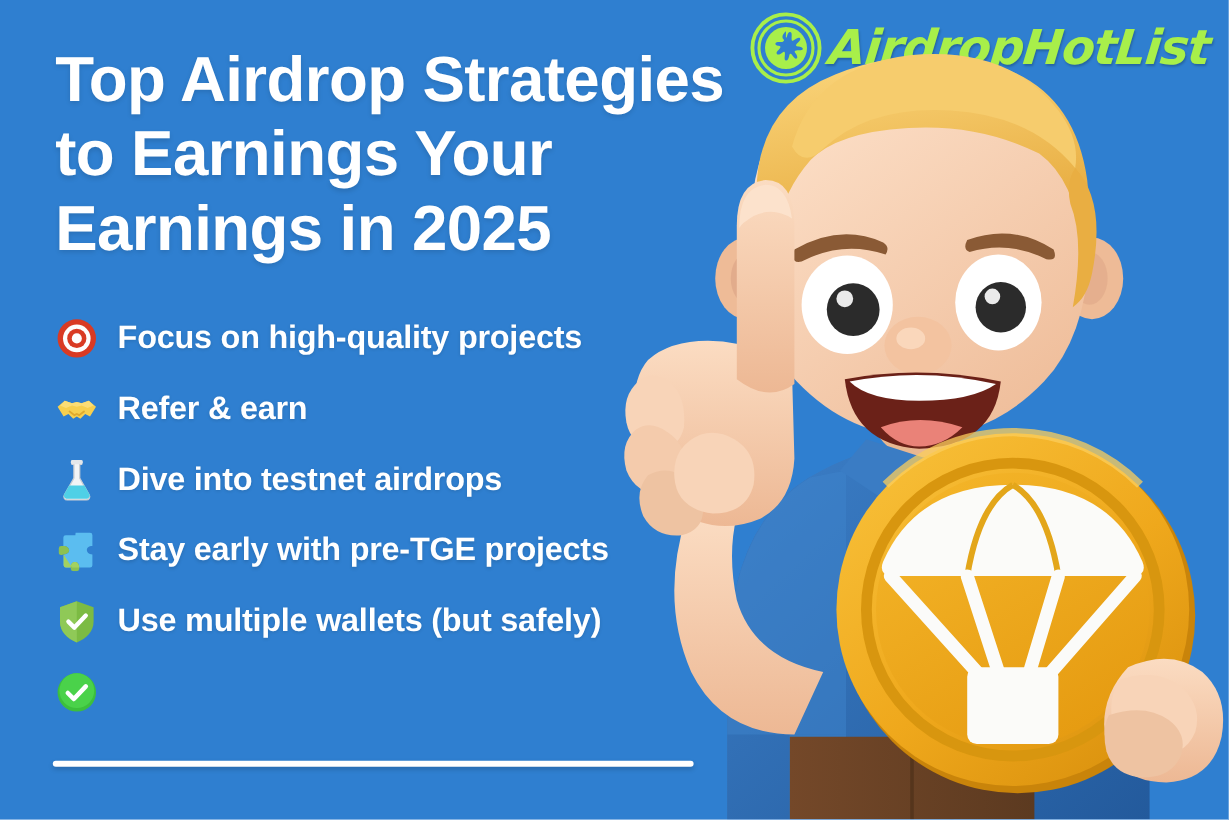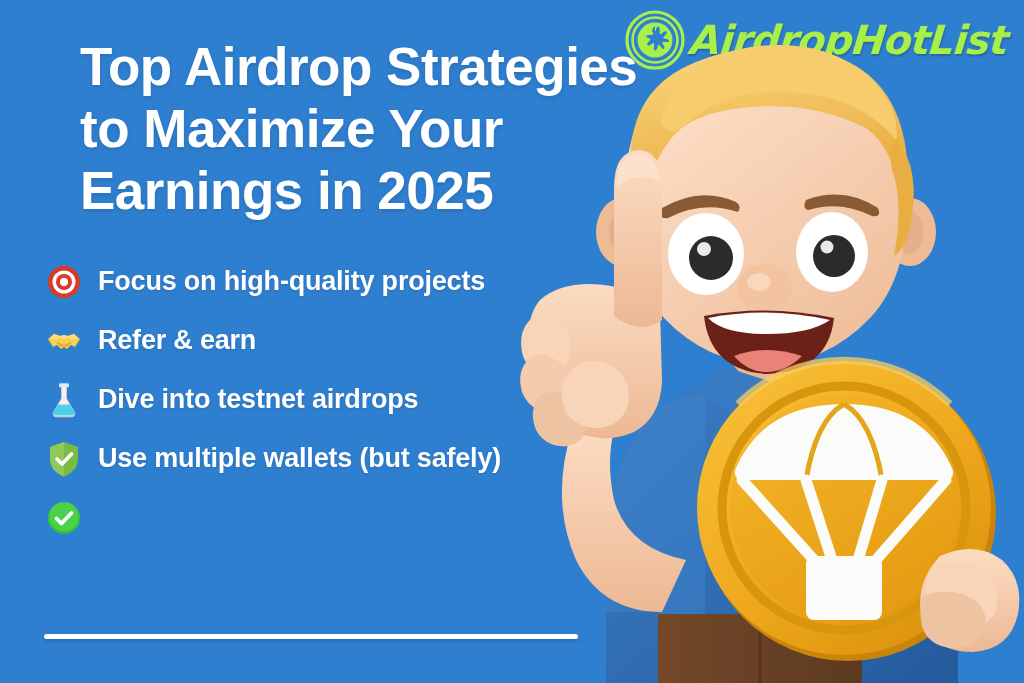--- a/index.html
+++ b/index.html
@@ -36,21 +36,21 @@
     position:absolute; left:46px; top:36px;
     width:620px;
     color:#ffffff;
     font-family:"Liberation Sans", sans-serif;
     font-weight:700;
     font-size:53px;
     line-height:62px;
     letter-spacing:-0.5px;
     text-shadow:0 2px 4px rgba(0,0,0,.13);
   }
-  #headline .hl-line { display:block; white-space:nowrap;margin-left:34px; }
+  #headline .hl-line { display:block; white-space:nowrap; }
 
   
   #bullets {
     position:absolute; left:44px; top:252px;
     width:560px;
   }
   .bullet {
     display:flex; align-items:center;
     height:59px;
   }
@@ -100,21 +100,21 @@
         <circle cx="30" cy="30" r="22.5" fill="none" stroke="#a8ef4a" stroke-width="2.6"></circle>
         <circle cx="30" cy="30" r="17.5" fill="#a8ef4a"></circle>
         <path d="M30 16c-3 2.5-3.6 5-2.2 6.6 1 1.1.6 2-.8 2.3-2 .4-4.6-.5-5.6.9-.8 1.1.6 2.2 2.4 2.4 1.6.2 2 1 1.2 2.1-1.5 2-3.6 3.2-2.6 4.6.9 1.2 3.1.2 4.7-1.2 1.1-1 2-.7 2 .7.1 2.6-.9 5.3.6 6 1.4.6 2.6-1.7 3-4 .3-1.8 1.2-2.1 2.1-.9 1.4 1.9 2.6 4 4 3.3 1.2-.6.5-2.8-.9-4.5-1.1-1.3-.8-2.2.7-2.3 2.4-.2 5 .4 5.4-1.1.3-1.3-1.9-2.1-4-2.2-1.6-.1-2.1-.9-1.2-2 1.6-2 3.9-3.6 2.9-4.9-.9-1.1-3.2.1-4.9 1.6-1.2 1-2.1.7-2.1-.7-.1-2.6.6-5.4-1-6-1.3-.5-2.4 1.3-2.8 3.3-.2 1.2-.6 1.6-1 1.1z" fill="#2f7fd0"></path>
       </svg>
     </span>
     <span id="logo-text">AirdropHotList</span>
   </div>
 
   <h1 id="headline">
     <span class="hl-line">Top Airdrop Strategies</span>
-    <span class="hl-line">to Maximize Your</span>
+    <span class="hl-line">to Earnings Your</span>
     <span class="hl-line">Earnings in 2025</span>
   </h1>
 
   <div id="bullets">
 
     <div class="bullet">
       <span class="bullet-icon">
         <svg width="34" height="34" viewBox="0 0 34 34">
           <circle cx="17" cy="17" r="16" fill="#d93a23"></circle>
           <circle cx="17" cy="17" r="11.5" fill="#fdfdfd"></circle>
@@ -140,20 +140,31 @@
       <span class="bullet-icon">
         <svg width="34" height="36" viewBox="0 0 34 36">
           <path d="M13 2h8v3h-1.6v11.4l8 14.2c1 1.8-.3 4-2.4 4H9c-2.1 0-3.4-2.2-2.4-4l8-14.2V5H13z" fill="#f2f4f6" stroke="#c9ced4" stroke-width="1.1"></path>
           <path d="M10.6 22.5h12.8l4 7.1c1 1.8-.3 4-2.4 4H9c-2.1 0-3.4-2.2-2.4-4z" fill="#4fd0e6"></path>
           <rect x="12" y="1.4" width="10" height="3.4" rx="1.4" fill="#e3e7eb"></rect>
         </svg>
       </span>
       <span class="bullet-label">Dive into testnet airdrops</span>
     </div>
 
+    <div class="bullet">
+      <span class="bullet-icon">
+        <svg width="34" height="34" viewBox="0 0 34 34">
+          <path d="M16 2h12a2 2 0 012 2v9c-3.2 0-4.6 1.6-4.6 3.4S26.8 20 30 20v9a2 2 0 01-2 2h-9c0-3.2-1.6-4.6-3.4-4.6S12 27.8 12 31H8a2 2 0 01-2-2v-9c3.2 0 4.6-1.6 4.6-3.4S9 13 5.8 13V6a2 2 0 012-2h8z" fill="#5bbdf0"></path>
+          <path d="M6 20c3.2 0 4.6-1.6 4.6-3.4S9 13 5.8 13H4a2 2 0 00-2 2v3.6c0 1.2 1 2 2.2 1.9.7-.1 1.2-.5 1.8-.5z" fill="#8cc152"></path>
+          <path d="M12 31c0-3.2 1.6-4.6 3.4-4.6 1.8 0 3.6 1.4 3.6 4.6v1a2 2 0 01-2 2h-3a2 2 0 01-2-2z" fill="#8cc152"></path>
+          <path d="M6 20v9a2 2 0 002 2h4c0-3.2 1.6-4.6 3.4-4.6S19 27.8 19 31h-6z" fill="#a3d160"></path>
+        </svg>
+      </span>
+      <span class="bullet-label">Stay early with pre-TGE projects</span>
+    </div>
 
     <div class="bullet">
       <span class="bullet-icon">
         <svg width="32" height="36" viewBox="0 0 32 36">
           <path d="M16 1L2 6v12c0 8.4 6 14.4 14 17.4 8-3 14-9 14-17.4V6z" fill="#7cbb43"></path>
           <path d="M16 1L2 6v12c0 8.4 6 14.4 14 17.4z" fill="#8fc957"></path>
           <path d="M9 18l5 5 9.5-10" fill="none" stroke="#ffffff" stroke-width="3.6" stroke-linecap="round" stroke-linejoin="round"></path>
         </svg>
       </span>
       <span class="bullet-label">Use multiple wallets (but safely)</span>

